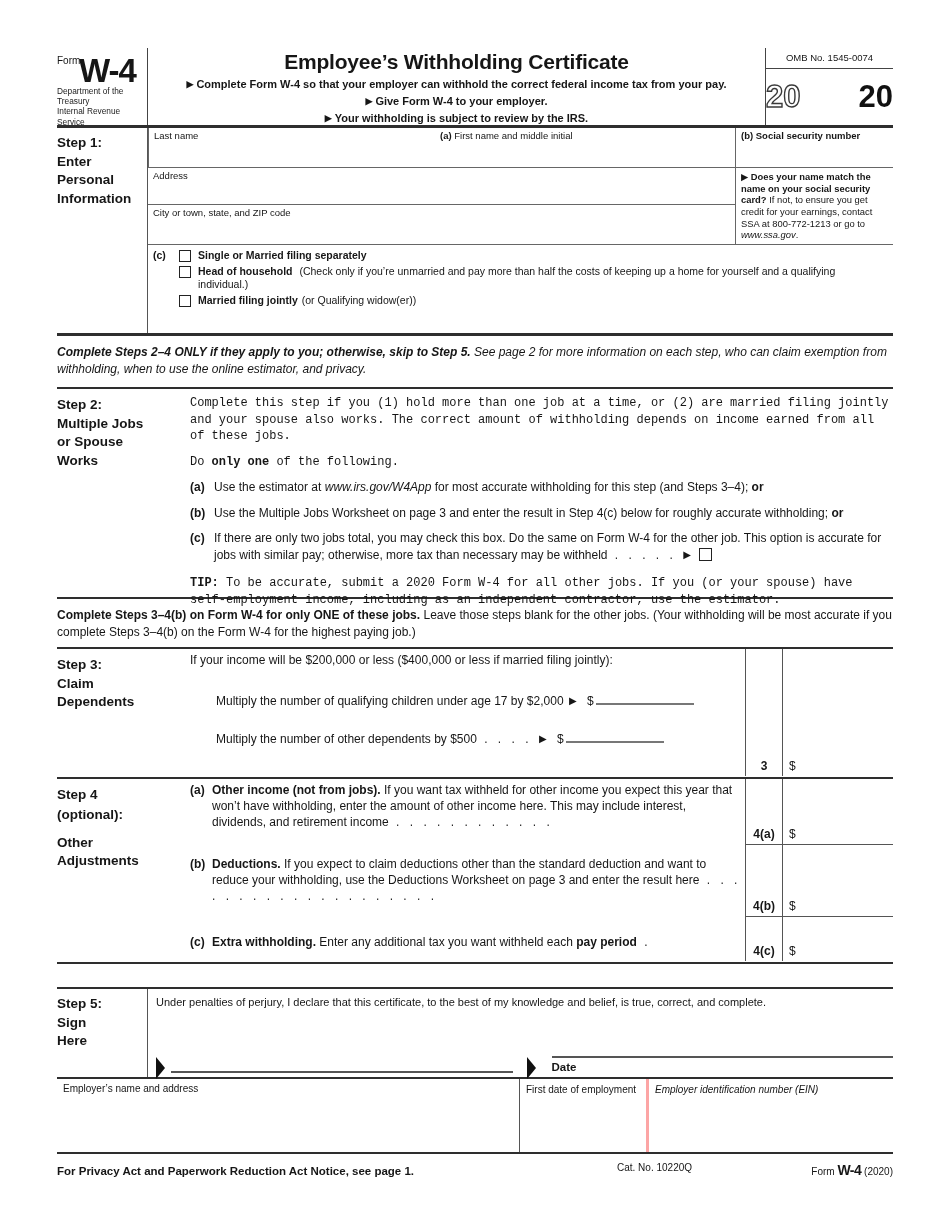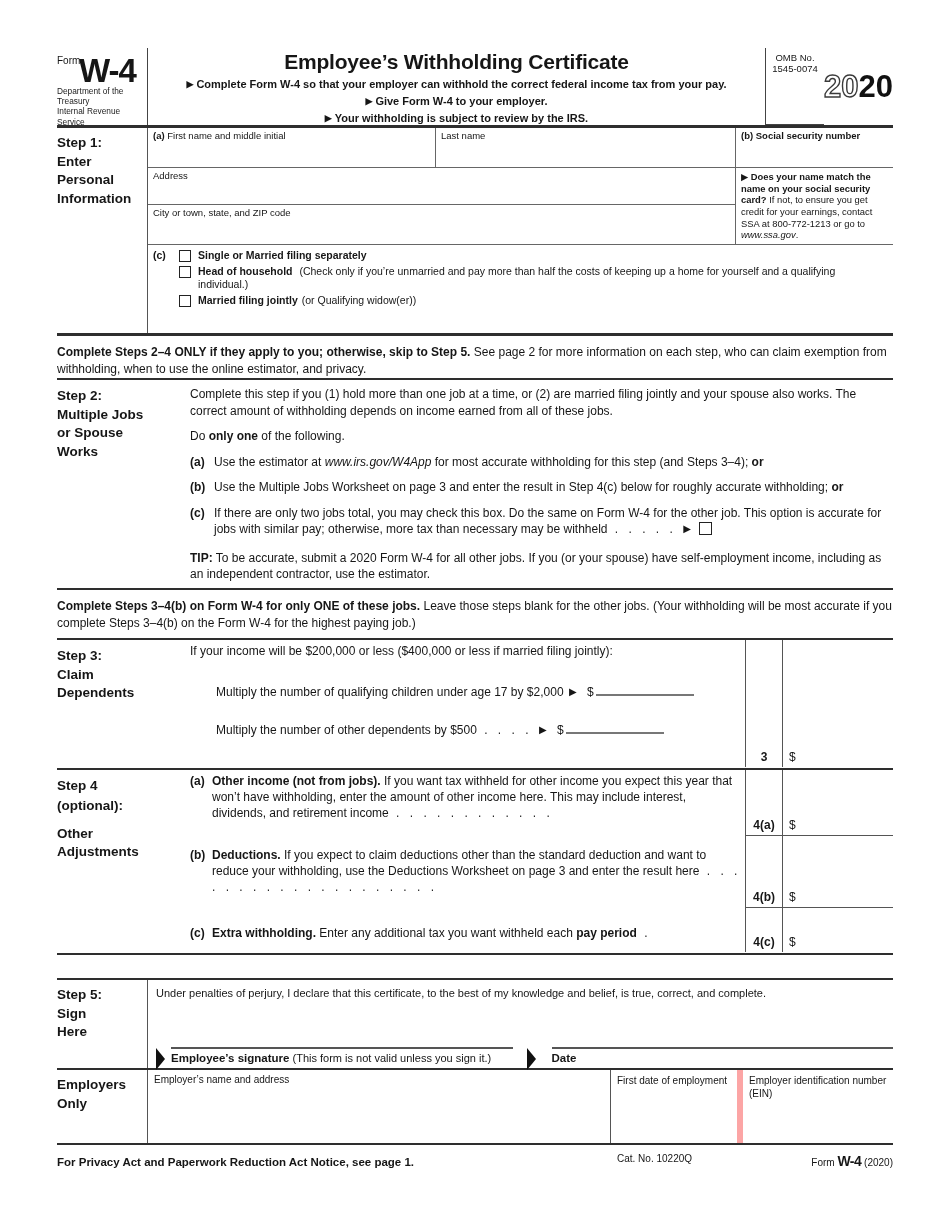--- a/index.html
+++ b/index.html
@@ -10,21 +10,21 @@
   
   .hdr { display:flex; height:80px; border-bottom:3px solid #2e2e2e; }
   .hdr-left { width:91px; border-right:1px solid #444; display:flex; flex-direction:column; justify-content:space-between; padding:2px 4px 2px 0; }
   .form-word { font-size:10px; }
   .form-big { font-size:33px; font-weight:800; letter-spacing:-1px; line-height:0.9; margin-left:22px; margin-top:-12px; }
   .dept { font-size:8.3px; line-height:1.25; color:#222; }
   .hdr-center { flex:1; text-align:center; padding:2px 8px; }
   .hdr-title { font-size:21px; font-weight:700; letter-spacing:-0.2px; }
   .hdr-bullets { font-size:11px; font-weight:700; line-height:1.55; margin-top:2px; }
   .arrow-sm { font-size:9px; position:relative; top:-1px; margin-right:3px; }
-  .hdr-right { width:128px; border-left:1px solid #444; display:flex; flex-direction:row; }
+  .hdr-right { width:128px; border-left:1px solid #444; display:flex; flex-direction:column; }
   .omb { font-size:9.5px; text-align:center; padding:4px 2px 5px; border-bottom:1.5px solid #444; }
   .year { flex:1; display:flex; align-items:center; justify-content:space-between; font-size:31px; font-weight:800; letter-spacing:0; }
   .year-outline { color:#fff; -webkit-text-stroke:1.4px #3a3a3a; }
   .year-solid { color:#111; }
 
   
   .sec { display:flex; }
   .sec-label { width:91px; border-right:1px solid #555; padding:5px 4px 4px 0; }
   .sec-label-noline { width:133px; padding:6px 4px 4px 0; }
   .step-title { font-size:13.5px; font-weight:700; line-height:1.5; }
@@ -45,28 +45,28 @@
   .c-note i { font-style:italic; }
   .c-crow { grid-column:1 / span 3; display:flex; padding:4px 5px; }
   .c-num { font-size:10.5px; font-weight:700; width:26px; }
   .opts { flex:1; }
   .opt { display:flex; align-items:flex-start; margin-bottom:3px; font-size:10.5px; line-height:1.25; }
   .cbx { flex:none; width:12px; height:12px; border:1.4px solid #222; background:#fff; margin-right:7px; margin-top:0.5px; }
   .opt b { font-weight:700; margin-right:4px; }
 
   
   .banner { border-bottom:2.5px solid #2e2e2e; font-size:12px; line-height:1.4; padding:8px 0 9px; }
-  .banner1 { height:44px; }
+  .banner1 { height:53px;font-style:italic; }
   .banner2 { height:50px; }
   .banner b { font-weight:700; }
 
   
   .step2 { height:210px; border-bottom:2.5px solid #2e2e2e;justify-content:flex-end; }
   .s2-body { flex:1; font-size:12px; line-height:1.38; padding-top:6px; }
-  .s2-body p { margin-bottom:9px; }
+  .s2-body p { margin-bottom:9px;font-family:Liberation Mono, monospace; }
   .item { display:flex; margin-bottom:9px; }
   .item-num { width:24px; font-weight:700; flex:none; }
   .item-body { flex:1; }
   .item-body i { font-style:italic; }
   .item-body b { font-weight:700; }
   .dots { word-spacing:5px; letter-spacing:1px; color:#222; margin:0 4px; }
   .arrow-in { font-size:10px; position:relative; top:-1px; margin:0 5px 0 2px; }
   .cbx-inline { display:inline-block; width:13px; height:13px; border:1.4px solid #222; vertical-align:-2px; }
   .tip { margin-top:12px; }
 
@@ -97,21 +97,21 @@
   .sig-line { border-bottom:2px solid #555; height:14px; }
   .sig-label { font-size:11px; padding-top:3px; }
   .sig-label b { font-weight:700; font-size:11.5px; }
   .date-col { width:168px; margin-left:10px; }
 
   
   .emp { height:75px; border-bottom:2.5px solid #2e2e2e; display:flex; }
   .emp-label { width:91px; border-right:1px solid #555; padding:5px 4px 0 0; }
   .emp-name { width:462px; padding:4px 6px; font-size:10px; }
   .emp-date { width:127px; border-left:1px solid #555; padding:4px 6px; font-size:10px; line-height:1.3; }
-  .emp-ein { flex:1; border-left:6px solid #fca5a5; padding:4px 6px; font-size:10px; line-height:1.3; }
+  .emp-ein { flex:1; border-left:3px solid #fca5a5; padding:4px 6px; font-size:10px; line-height:1.3;font-style:italic; }
 
   
   .footer { position:relative; padding-top:8px; font-size:11.5px; display:flex; justify-content:space-between; align-items:baseline; }
   .f-privacy { font-weight:700; }
   .f-cat { position:absolute; left:560px; font-size:10px; font-weight:400; }
   .f-right { font-size:10px; }
   .f-right .w4 { font-weight:800; font-size:14px; letter-spacing:-0.5px; }
 </style>
 </head>
 <body>
@@ -148,25 +148,25 @@
     </div>
 
     <div class="sec step1">
       <div class="sec-label">
         <div class="step-title">Step 1:</div>
         <div class="step-sub">Enter</div>
         <div class="step-sub">Personal</div>
         <div class="step-sub">Information</div>
       </div>
       <div class="s1-grid">
+        <div class="cell c-r1 c-last">
+          <span>Last name</span>
+        </div>
         <div class="cell c-r1">
           <span class="ltr">(a)</span> <span>First name and middle initial</span>
-        </div>
-        <div class="cell c-r1 c-last">
-          <span>Last name</span>
         </div>
         <div class="cell c-r1 c-ssn">
           <span>(b)</span> <span>Social security number</span>
         </div>
         <div class="cell c-address">
           <span>Address</span>
         </div>
         <div class="c-note">
           <span>▶</span>
           <b>Does your name match the name on your social security card?</b><span> If not, to ensure you get credit for your earnings, contact SSA at 800-772-1213 or go to </span><i>www.ssa.gov</i><span>.</span>
@@ -321,36 +321,31 @@
         <div class="step-title">Step 5:</div>
         <div class="step-sub">Sign</div>
         <div class="step-sub">Here</div>
       </div>
       <div class="s5-body">
         <div class="certify">Under penalties of perjury, I declare that this certificate, to the best of my knowledge and belief, is true, correct, and complete.</div>
         <div class="sig-row">
           <div class="big-arrow"></div>
           <div class="sig-col">
             <div class="sig-line"></div>
-            <div class="sig-label"><b>Employee’s signature</b><span> (This form is not valid unless you sign it.)</span></div>
           </div>
           <div class="big-arrow" style="margin-left:14px;"></div>
           <div class="sig-col date-col">
             <div class="sig-line"></div>
             <div class="sig-label"><b>Date</b></div>
           </div>
         </div>
       </div>
     </div>
 
     <div class="emp">
-      <div class="emp-label">
-        <div class="step-title">Employers</div>
-        <div class="step-sub">Only</div>
-      </div>
       <div class="emp-name"><span>Employer’s name and address</span></div>
       <div class="emp-date"><span>First date of employment</span></div>
       <div class="emp-ein"><span>Employer identification number (EIN)</span></div>
     </div>
 
     <div class="footer">
       <span class="f-privacy">For Privacy Act and Paperwork Reduction Act Notice, see page 1.</span>
       <span class="f-cat">Cat. No. 10220Q</span>
       <span class="f-right">
         <span>Form</span>

